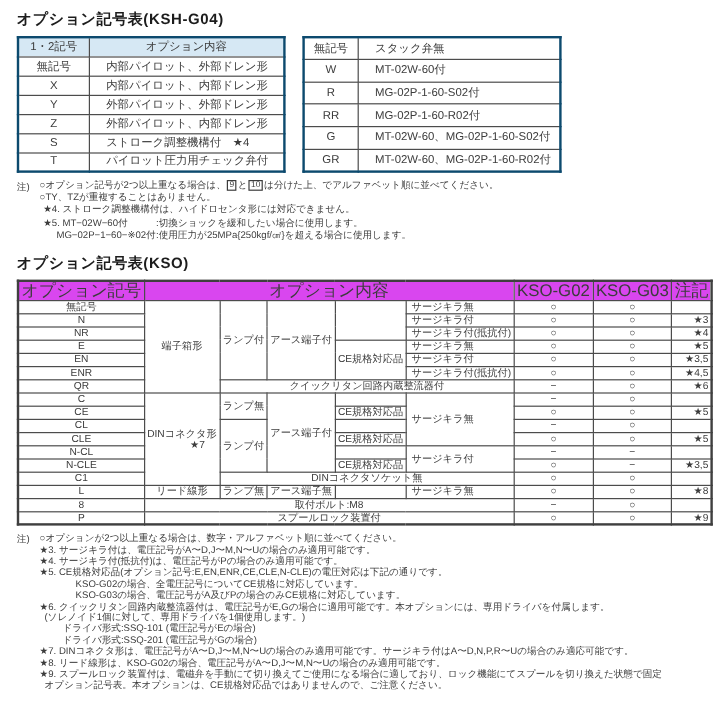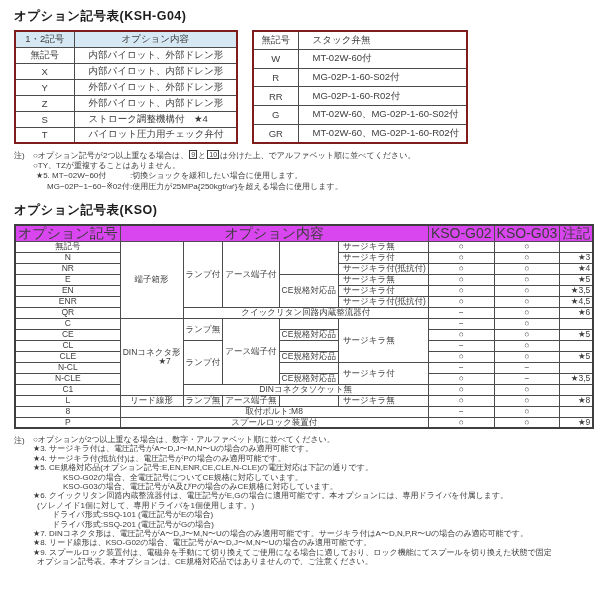--- a/index.html
+++ b/index.html
@@ -2,21 +2,21 @@
 <html><head>
 <meta charset="utf-8">
 <style>
   * { box-sizing: border-box; margin: 0; padding: 0; }
   html,body { width:600px; height:600px; background:#fff; overflow:hidden; }
   body { font-family:"Liberation Sans","DejaVu Sans",sans-serif; color:#3c3c3c; }
   .page { padding:8px 8px 0 14px; }
   .title { font-size:12.5px; font-weight:bold; color:#1c1c1c; letter-spacing:0.5px; margin-bottom:5px; }
   table { border-collapse:collapse; table-layout:fixed; background:#fff; }
   td { border:1px solid #4c4c4c; overflow:hidden; white-space:nowrap; }
-  .t-top { border:2px solid #7f1d1d; }
+  .t-top { border:2px solid #0c4a6e; }
   .t-top td { height:16px; font-size:9.5px; padding:0 2px; }
   .t-top tr.hd td { background:#d6e8f4; text-align:center; font-size:9.5px; }
   .t-top td.c { text-align:center; }
   .t-top td.l { padding-left:14px; }
   .side { display:flex; gap:14px; }
   .kso-t { border:2px solid #3f3f3f; margin-top:3px; }
   .kso-t td { height:11px; font-size:8.5px; line-height:1.05; padding:0 2px; text-align:center; }
   .kso-t tr.hd td { background:#d946ef; height:14px; font-size:14px; }
   .kso-t td.l { text-align:left; padding-left:4px; }
   .kso-t td.r { text-align:right; padding-right:2px; }
@@ -111,20 +111,21 @@
             <td class="l">MT-02W-60、MG-02P-1-60-R02付</td>
           </tr>
     </tbody>
       </table>
   </div>
 
   <div class="notes">
     <span class="prefix">注)</span>
     <div class="nline"><span>○オプション記号が2つ以上重なる場合は、</span><span class="box">9</span><span>と</span><span class="box">10</span><span>は分けた上、でアルファベット順に並べてください。</span></div>
     <div class="nline">○TY、TZが重複することはありません。</div>
+    <div class="nline i-star">★4. ストローク調整機構付は、ハイドロセンタ形には対応できません。</div>
     <div class="nline i-star"><span class="term1">★5. MT−02W−60付</span><span>:切換ショックを緩和したい場合に使用します。</span></div>
     <div class="nline i-mg"><span class="term2">MG−02P−1−60−※02付</span><span>:使用圧力が25MPa{250kgf/㎠}を超える場合に使用します。</span></div>
   </div>
 
   <div class="sec2">
     <div class="title">オプション記号表(KSO)</div>
 
     <table class="kso-t">
       <colgroup>
         <col style="width:64px">

